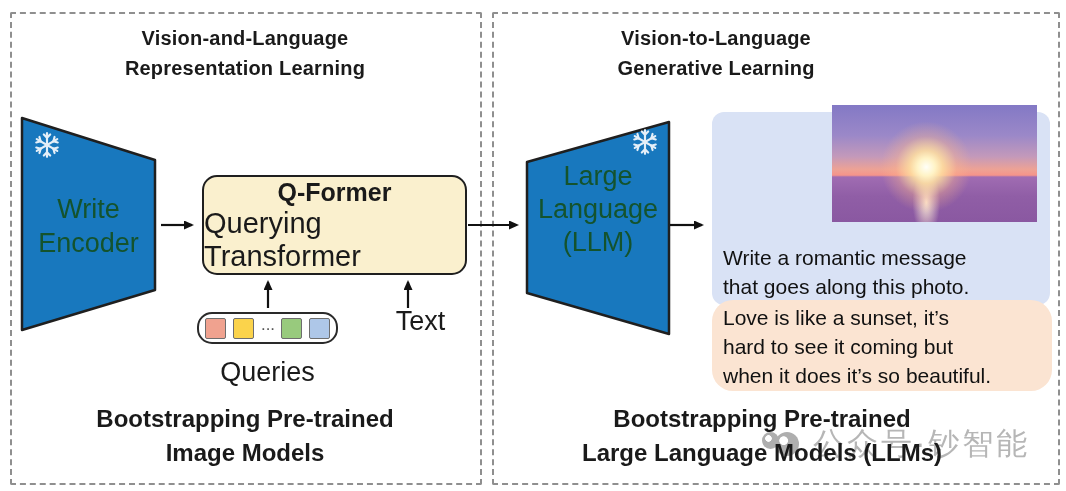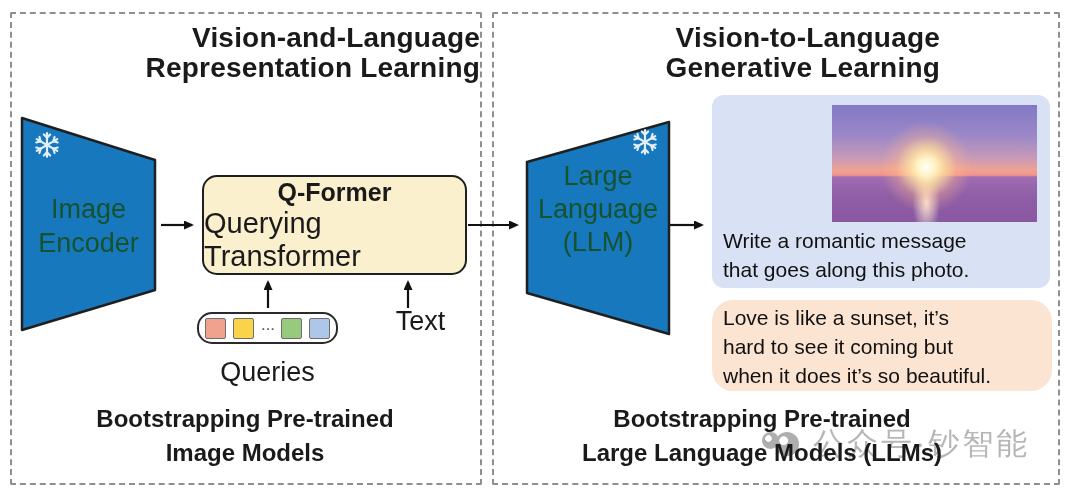--- a/index.html
+++ b/index.html
@@ -9,21 +9,21 @@
     font-family:"Liberation Sans", sans-serif;
     color:#1a1a1a;
   }
   .panel{
     position:absolute;border:2.5px dashed #8f8f8f;border-radius:2px;
     background:transparent;
   }
   #panel-left{left:10px;top:12px;width:468px;height:469px;}
   #panel-right{left:492px;top:12px;width:564px;height:469px;}
 
-  .panel-title{position:absolute;text-align:right;font-size:28px;font-weight:700;line-height:30px;letter-spacing:.2px;}
+  .panel-title{position:absolute;text-align:center;font-size:20px;font-weight:700;line-height:30px;letter-spacing:.2px;}
   #title-left{left:10px;top:23px;width:470px;}
   #title-right{left:492px;top:23px;width:448px;}
 
   .panel-caption{position:absolute;text-align:center;font-size:24px;font-weight:700;line-height:34px;z-index:3;}
   #caption-left{left:10px;top:402px;width:470px;}
   #caption-right{left:492px;top:402px;width:540px;}
   .block{display:block;}
 
   svg.shape{position:absolute;overflow:visible;}
   .trap-label{position:absolute;color:#14532d;text-align:center;font-size:27px;line-height:34px;z-index:2;}
@@ -48,21 +48,21 @@
     box-sizing:border-box;z-index:2;
   }
   .q-square{width:21px;height:21px;border:1.5px solid #6e6e6e;border-radius:2px;box-sizing:border-box;}
   .q-dots{font-size:17px;color:#555;line-height:21px;letter-spacing:-1px;}
 
   .float-label{position:absolute;font-size:27px;text-align:center;z-index:2;}
   #queries-label{left:195px;top:357px;width:145px;}
   #text-label{left:378px;top:306px;width:85px;}
 
   #prompt-box{
-    position:absolute;left:712px;top:95px;width:338px;height:193px;
+    position:absolute;left:712px;top:112px;width:338px;height:193px;
     background:#D9E2F5;border-radius:12px;z-index:1;
   }
   #response-box{
     position:absolute;left:712px;top:300px;width:340px;height:91px;
     background:#FBE4D2;border-radius:21px;z-index:1;
   }
   .bubble-text{position:absolute;font-size:21px;line-height:29px;color:#111;}
   #prompt-text{left:11px;top:131px;}
   #response-text{left:11px;top:3px;}
 
@@ -110,21 +110,21 @@
   <span class="block">Representation Learning</span>
 </div>
 
 <svg class="shape" style="left:20px;top:116px" width="137" height="216">
   <polygon points="2,2 135,44 135,174 2,214" fill="#1878BE" stroke="#1f1f1f" stroke-width="2.5" stroke-linejoin="round"></polygon>
 </svg>
 <svg class="flake" style="left:33px;top:131px" width="28" height="28" viewBox="-11 -11 22 22">
   <use href="#sf-flake" stroke="#E4EFF8" stroke-width="1.7"></use>
 </svg>
 <div class="trap-label" id="encoder-label">
-  <span class="block">Image</span>
+  <span class="block">Write</span>
   <span class="block">Encoder</span>
 </div>
 
 <div id="qformer-box">
   <div id="qformer-title">Q-Former</div>
   <div id="qformer-sub">Querying Transformer</div>
 </div>
 
 <div id="queries-pill">
   <span class="q-square" style="background: rgb(240, 162, 143);"></span>

